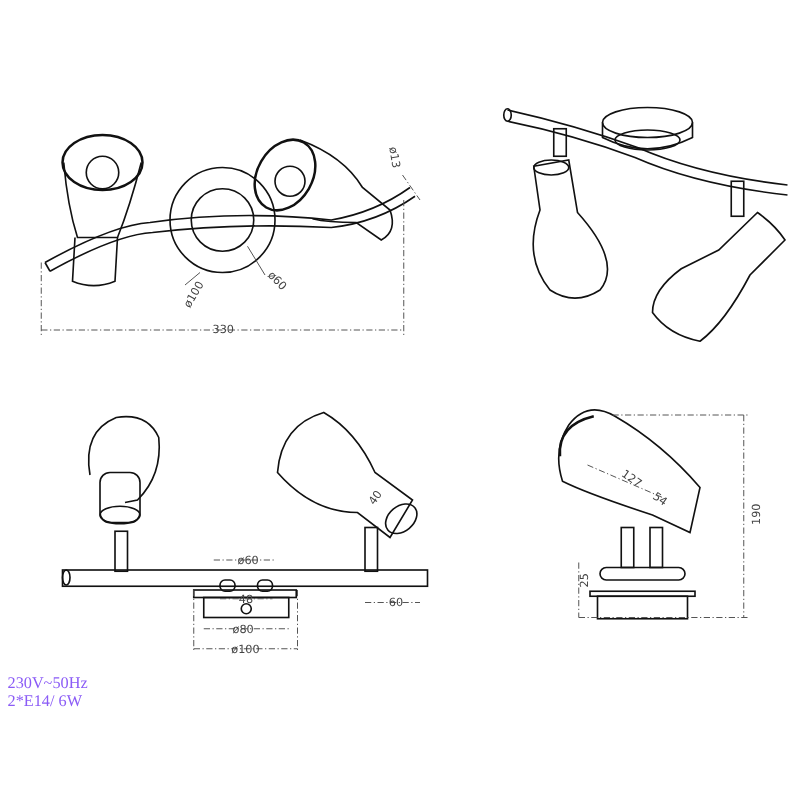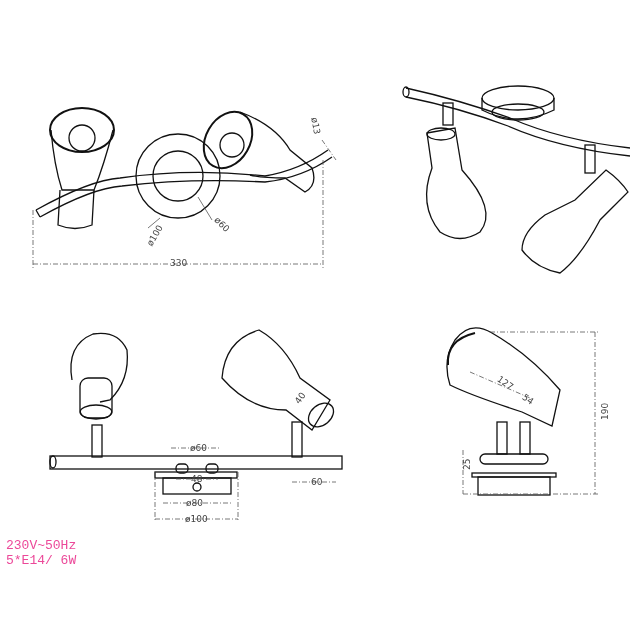--- a/index.html
+++ b/index.html
@@ -1,19 +1,19 @@
 <!DOCTYPE html>
 <html><head>
   <meta charset="utf-8">
   <style>
     html, body { margin: 0; padding: 0; background: #ffffff; }
     body { width: 640px; height: 640px; position: relative; overflow: hidden; }
     svg { position: absolute; left: 0; top: 0; }
     .dim-text { font-family: "DejaVu Sans", sans-serif; font-size: 9px; fill: #444; }
-    .spec { position: absolute; left: 6px; font-family: Liberation Mono, monospace; font-size: 13px; color: #ec4899; line-height: 15px; }
+    .spec { position: absolute; left: 6px; font-family: Liberation Serif, serif; font-size: 13px; color: #8b5cf6; line-height: 15px; }
   </style>
 </head>
 <body>
 
 <svg width="640" height="640" viewBox="0 0 640 640">
   <g fill="none" stroke="#111" stroke-width="1.3">
 
     <g>
 
       <circle cx="178" cy="176" r="42"></circle>
@@ -123,13 +123,13 @@
   <text class="dim-text" x="296" y="402" transform="rotate(-55 300 400)">40</text>
   <text class="dim-text" x="311" y="485">60</text>
 
   <text class="dim-text" x="498" y="384" transform="rotate(35 503 380)">127</text>
   <text class="dim-text" x="523" y="402" transform="rotate(35 528 398)">54</text>
   <text class="dim-text" x="600" y="420" transform="rotate(-90 604 416)">190</text>
   <text class="dim-text" x="462" y="470" transform="rotate(-90 466 466)">25</text>
 </svg>
 
 <div class="spec" style="top:538px;">230V~50Hz</div>
-<div class="spec" style="top:553px;">5*E14/ 6W</div>
+<div class="spec" style="top:553px;">2*E14/ 6W</div>
 
 </body></html>

